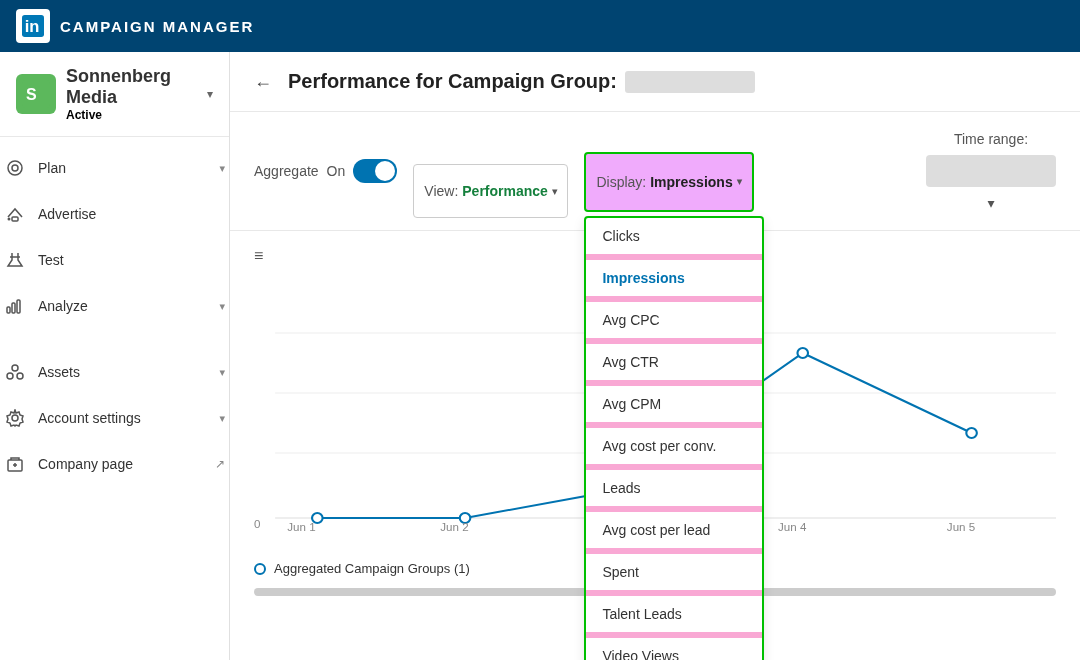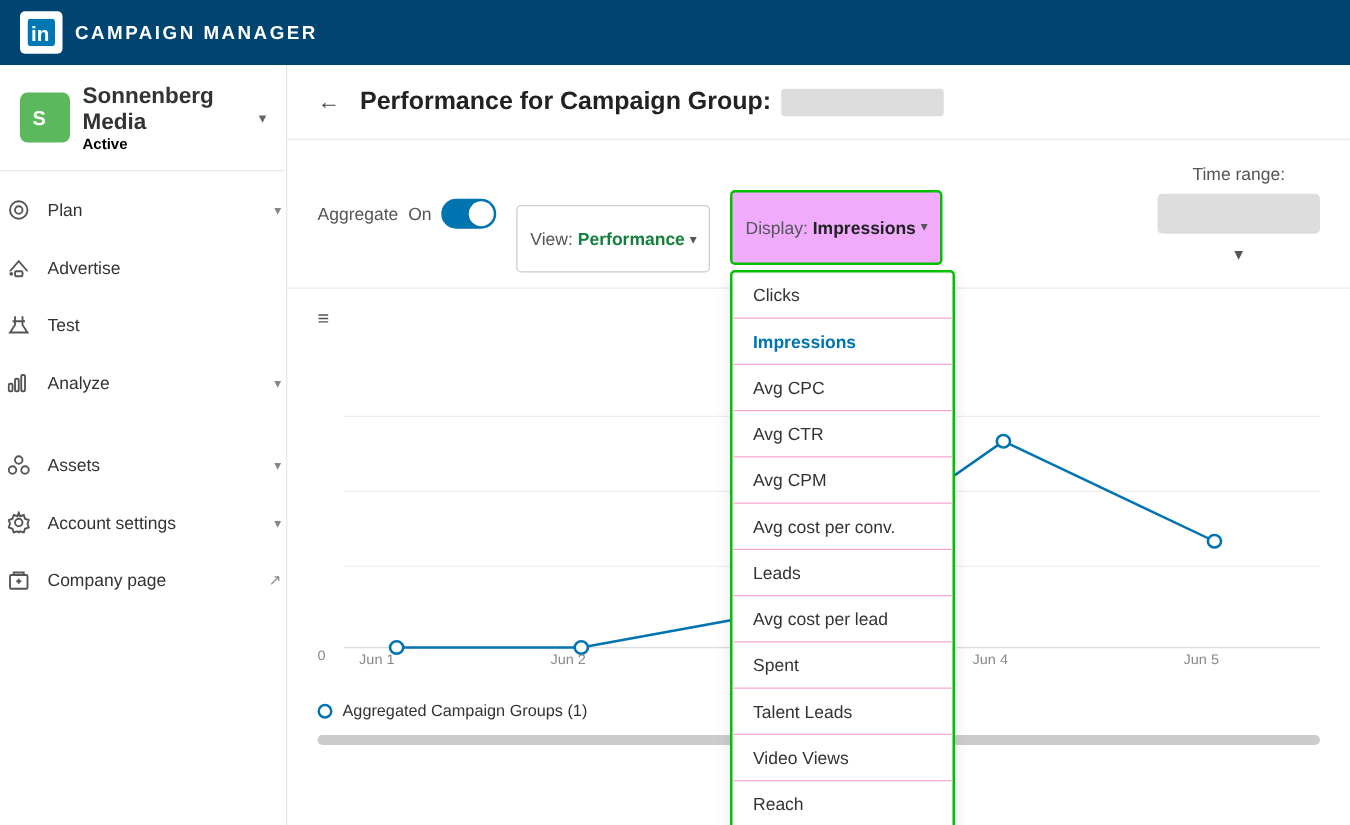--- a/index.html
+++ b/index.html
@@ -219,21 +219,21 @@
       border-radius: 4px;
       z-index: 100;
       min-width: 180px;
       box-shadow: 0 4px 12px rgba(0,0,0,0.1);
     }
     .dropdown-item {
       padding: 10px 16px;
       cursor: pointer;
       font-size: 14px;
       color: #333;
-      border-bottom: 1px solid #f9a8d4;
+      border-bottom: 6px solid #f9a8d4;
     }
     .dropdown-item:last-child { border-bottom: none; }
     .dropdown-item.selected { color: #0073b1; font-weight: 600; }
 
     .time-range-group {
       display: flex;
       align-items: center;
       gap: 8px;
       margin-left: auto;
       flex-direction: column;

